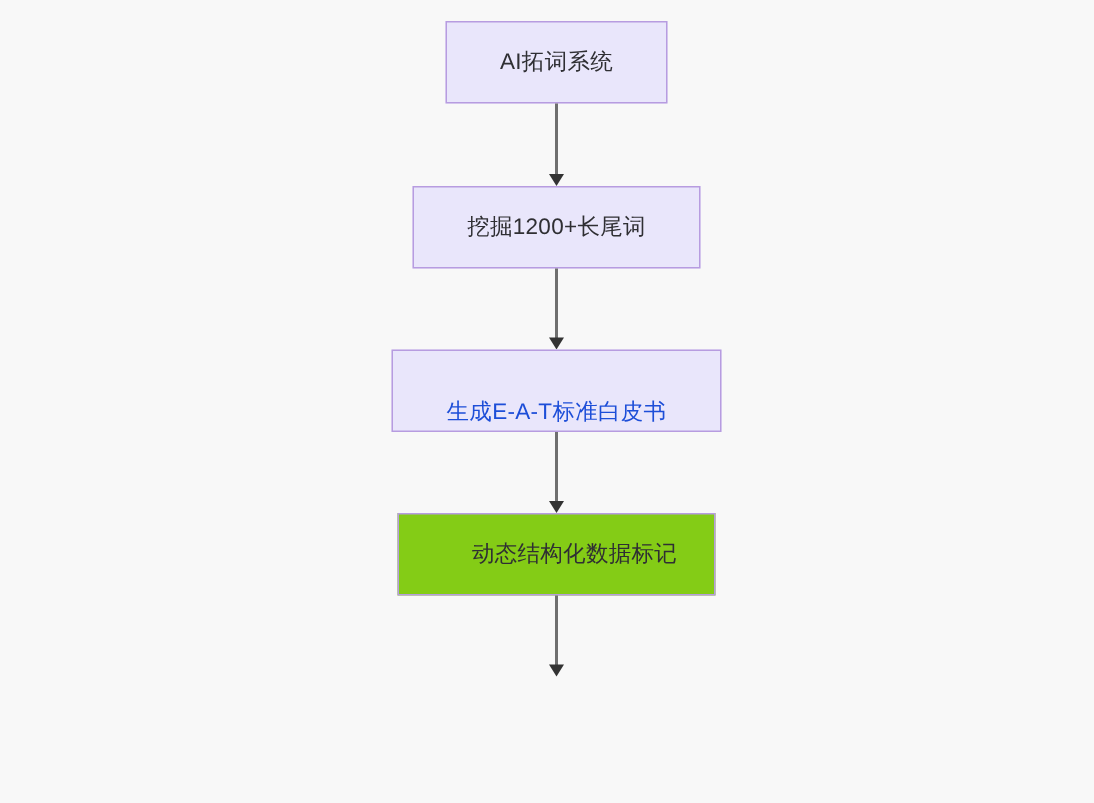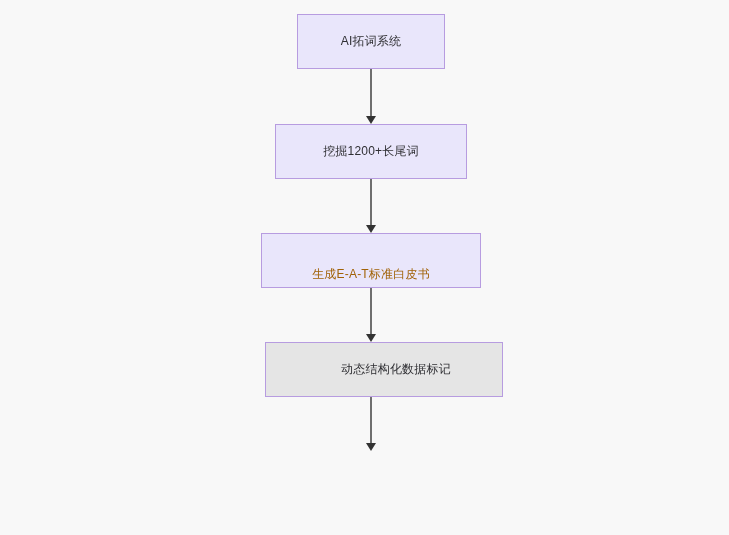--- a/index.html
+++ b/index.html
@@ -22,21 +22,21 @@
     position: absolute;
     box-sizing: border-box;
     background: #e9e6fb;
     border: 1.6px solid #b79ce0;
     border-radius: 0;
     display: flex;
     align-items: center;
     justify-content: center;
   }
   .node-label {
-    font-size: 12px;
+    font-size: 15px;
     line-height: 1.2;
     color: #2f2f33;
     white-space: nowrap;
     letter-spacing: 0.2px;
   }
   .edge {
     position: absolute;
   }
   .edge-line {
     position: absolute;
@@ -72,29 +72,29 @@
   <div class="node" style="left: 275px; top: 124px; width: 192px; height: 55px; background: rgb(233, 230, 251); border-color: rgb(183, 156, 224);">
     <span class="node-label" style="color: rgb(47, 47, 51);">挖掘1200+长尾词</span>
   </div>
 
   <div class="edge" style="left: 370px; top: 179px; width: 2px; height: 54px;">
     <div class="edge-line" style="height: 47px; background: rgb(111, 111, 111);"></div>
     <div class="edge-arrow" style="top: 46px; border-top-color: rgb(51, 51, 51);"></div>
   </div>
 
   <div class="node" style="left: 261px; top: 233px; width: 220px; height: 55px; background: rgb(233, 230, 251); border-color: rgb(183, 156, 224);">
-    <span class="node-label" style="color: #a16207; margin-top: 28px;">生成E-A-T标准白皮书</span>
+    <span class="node-label" style="color: #1d4ed8; margin-top: 28px;">生成E-A-T标准白皮书</span>
   </div>
 
   <div class="edge" style="left: 370px; top: 288px; width: 2px; height: 54px;">
     <div class="edge-line" style="height: 47px; background: rgb(111, 111, 111);"></div>
     <div class="edge-arrow" style="top: 46px; border-top-color: rgb(51, 51, 51);"></div>
   </div>
 
-  <div class="node" style="left: 265px; top: 342px; width: 238px; height: 55px; background: #e5e5e5; border-color: rgb(183, 156, 224); padding-left: 24px;">
+  <div class="node" style="left: 265px; top: 342px; width: 212px; height: 55px; background: #84cc16; border-color: rgb(183, 156, 224); padding-left: 24px;">
     <span class="node-label" style="color: rgb(47, 47, 51);">动态结构化数据标记</span>
   </div>
 
   <div class="edge" style="left: 370px; top: 397px; width: 2px; height: 54px;">
     <div class="edge-line" style="height: 47px; background: rgb(111, 111, 111);"></div>
     <div class="edge-arrow" style="top: 46px; border-top-color: rgb(51, 51, 51);"></div>
   </div>
 
 
 </div>

